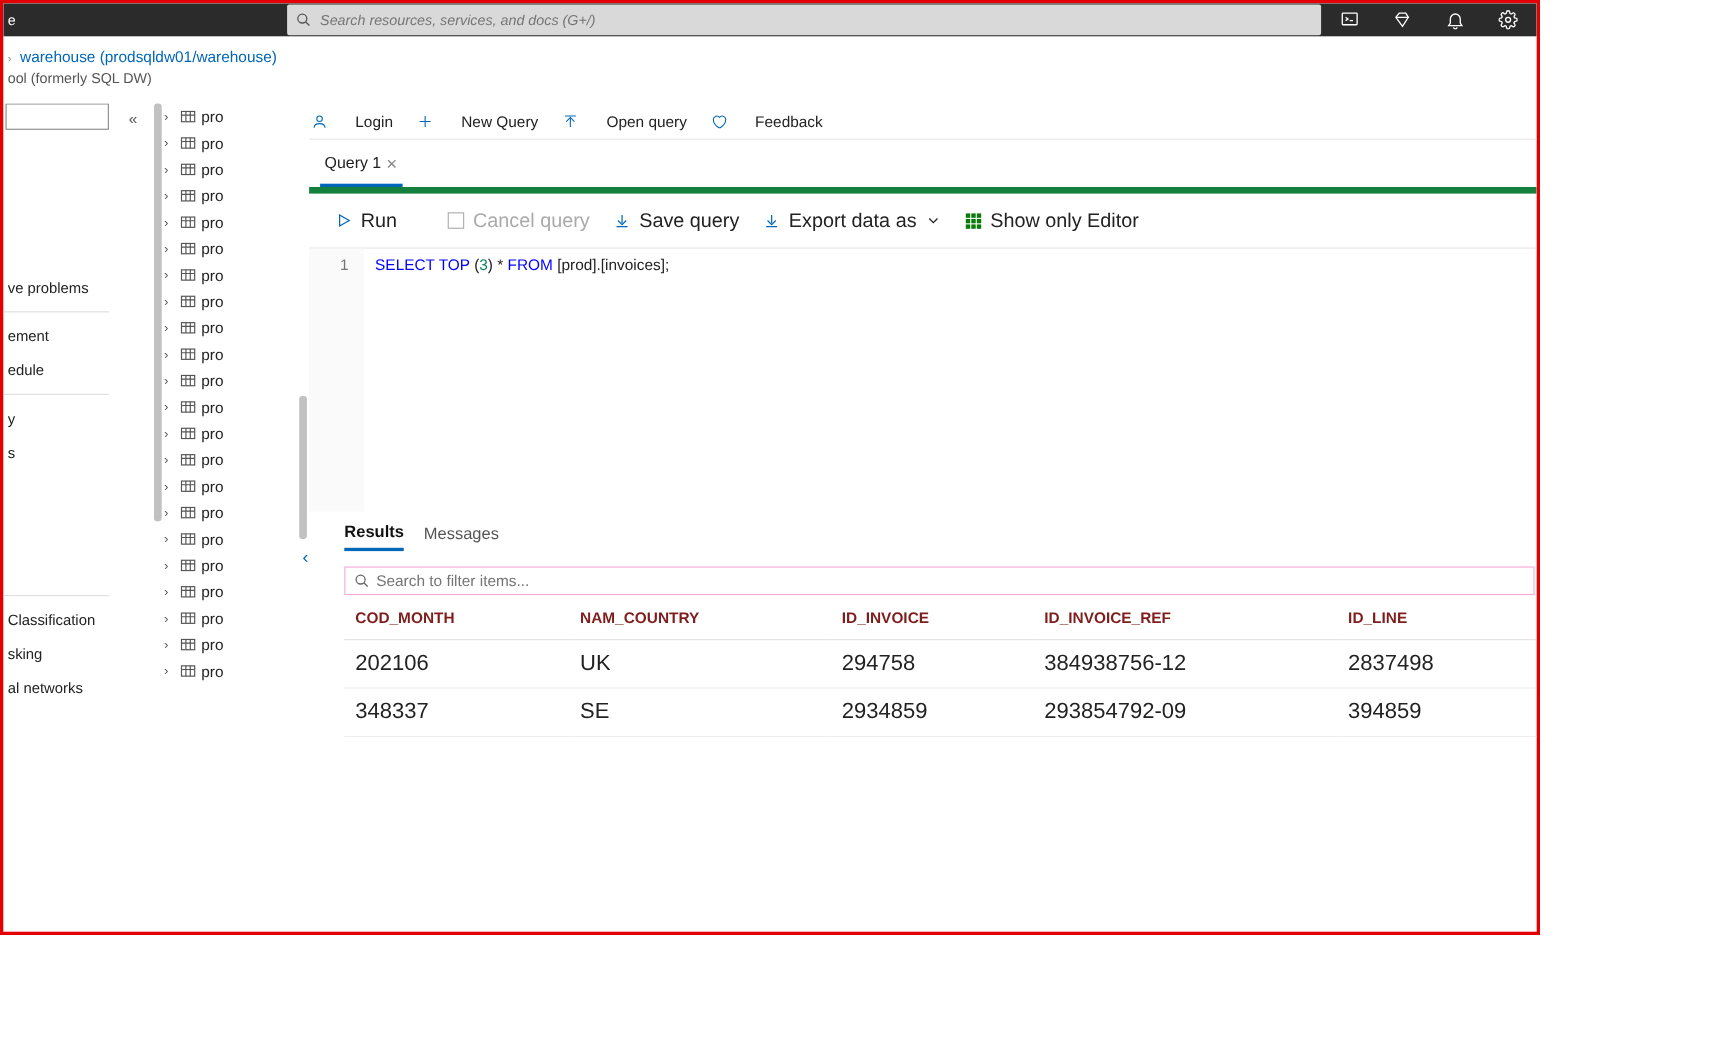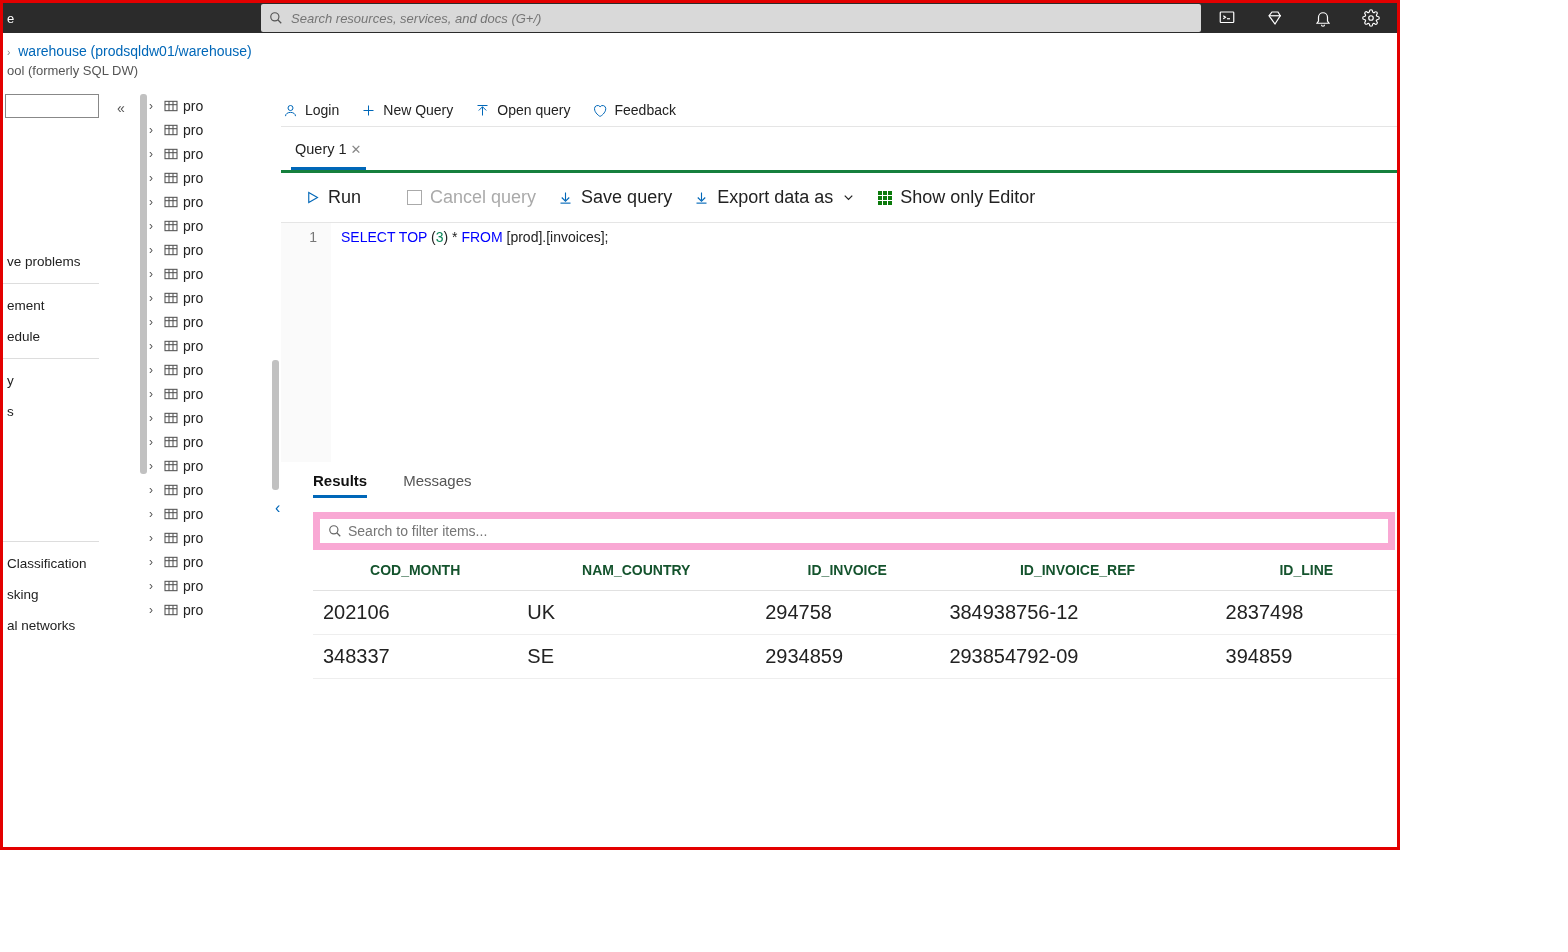--- a/index.html
+++ b/index.html
@@ -49,26 +49,26 @@
 .tree-list { flex: 1; overflow: hidden; padding-top: 0; }
 .tree-item { display: flex; align-items: center; gap: 4px; padding: 4px 0; font-size: 14px; color: #222; cursor: pointer; white-space: nowrap; }
 .tree-item .exp { width: 10px; font-size: 12px; color: #555; }
 .tree-item svg { width: 16px; height: 16px; flex-shrink: 0; color: #555; }
 .tree-scrollbar-r { width: 10px; background: transparent; position: relative; }
 .tree-scrollbar-r .thumb { position: absolute; top: 266px; left: 1px; width: 7px; height: 130px; background: #c1c1c1; border-radius: 3px; }
 
 
 .editor-panel { flex: 1; display: flex; flex-direction: column; border-top: 1px solid #e5e5e5; position: relative; }
 .toolbar-top { display: flex; align-items: center; gap: 22px; padding: 8px 0 8px 2px; border-bottom: none; }
-.tb-item { display: flex; align-items: center; gap: 7px; font-size: 14px; color: #222; cursor: pointer; }
+.tb-item { display: flex; align-items: center; gap: 25px; font-size: 14px; color: #222; cursor: pointer; }
 .tb-item svg { width: 15px; height: 15px; }
 .caret-down { width: 10px; height: 10px; }
 
 
-.tabs-row { border-bottom: 3px solid #15803d; padding-left: 10px; padding-top: 8px; }
+.tabs-row { border-bottom: 6px solid #15803d; padding-left: 10px; padding-top: 8px; }
 .tab { display: inline-flex; align-items: center; gap: 4px; padding: 6px 4px 10px; font-size: 14.5px; color: #222; border-bottom: 3px solid #0067b8; cursor: pointer; }
 .tab .close-x { color: #888; font-size: 13px; }
 
 
 .action-bar { display: flex; align-items: center; gap: 22px; padding: 14px 0 14px 24px; }
 .ab-item { display: flex; align-items: center; gap: 8px; font-size: 18px; color: #222; cursor: pointer; }
 .ab-item.disabled { color: #aaa; cursor: default; margin-left: 24px; }
 .ab-item svg { width: 15px; height: 15px; }
 .ab-item .checkbox { width: 15px; height: 15px; border: 1px solid #aaa; }
 .grid-icon { display: grid; grid-template-columns: repeat(3,4px); grid-template-rows: repeat(3,4px); gap: 1px; }
@@ -80,29 +80,29 @@
 .code { padding: 6px 10px; }
 .kw { color: #0000ff; }
 .num { color: #098658; }
 .punc { color: #222; }
 
 
 .split-chev { position: absolute; left: -6px; top: 372px; color: #0067b8; font-size: 16px; cursor: pointer; }
 
 
 .results-wrap { flex: 1; padding: 0 0 0 32px; overflow: hidden; }
-.res-tabs { display: flex; gap: 36px; padding: 10px 0 0; margin-bottom: 14px; }
+.res-tabs { display: flex; gap: 18px; padding: 10px 0 0; margin-bottom: 14px; align-items: center; }
 .res-tab { font-size: 15px; padding-bottom: 6px; cursor: pointer; color: #555; }
 .res-tab.active { color: #111; font-weight: 600; border-bottom: 3px solid #0067b8; }
-.filter-row { display: flex; align-items: center; border: 7px solid #f9a8d4; padding: 4px 8px; margin-right: 2px; margin-bottom: 0; }
+.filter-row { display: flex; align-items: center; border: 1px solid #f9a8d4; padding: 4px 8px; margin-right: 2px; margin-bottom: 0; }
 .filter-row svg { width: 14px; height: 14px; color: #666; margin-right: 6px; }
 .filter-row input { border: none; outline: none; flex: 1; font-size: 14px; color: #555; }
 
 .data-table { width: 100%; border-collapse: collapse; }
-.data-table th { text-align: center; font-weight: 600; font-size: 14px; padding: 12px 10px; border-bottom: 1px solid #e1e1e1; color: #14532d; }
+.data-table th { text-align: left; font-weight: 600; font-size: 14px; padding: 12px 10px; border-bottom: 1px solid #e1e1e1; color: #7f1d1d; }
 .data-table td { font-size: 20px; padding: 10px 10px; border-bottom: 1px solid #eee; color: #222; }
 
 .icon-blue { color: #0067b8; }
 </style>
 </head>
 <body>
 
 <div class="frame">
 
   <div class="topbar">

